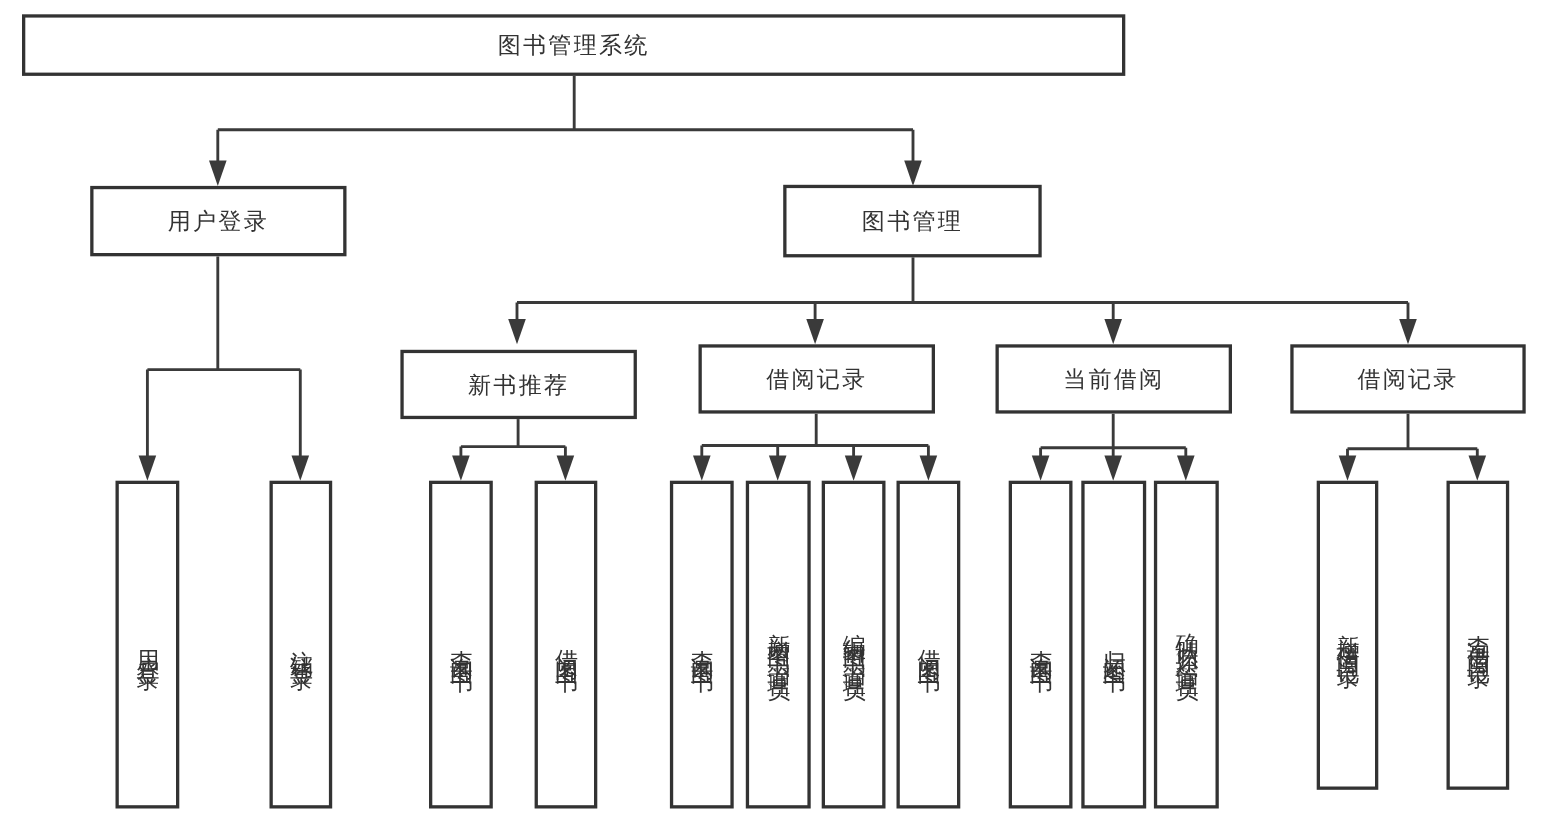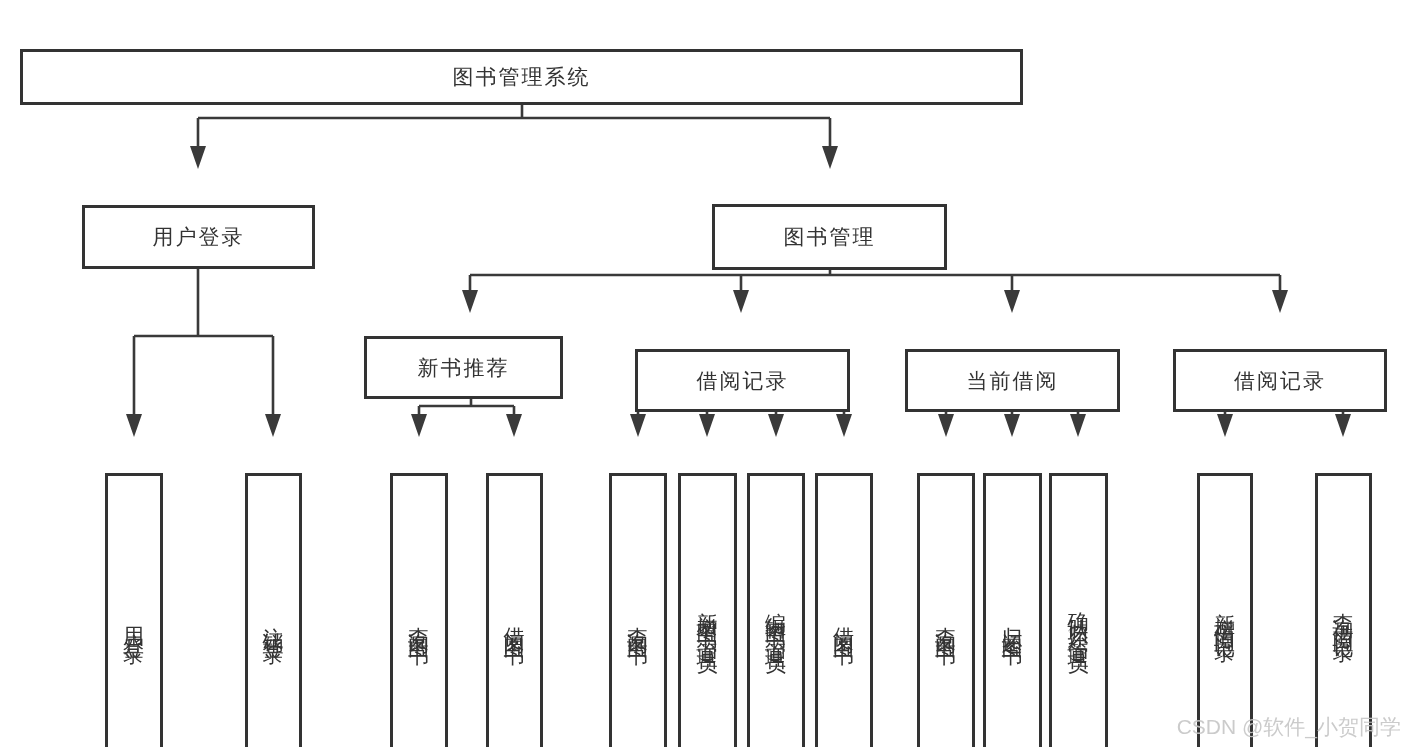--- a/index.html
+++ b/index.html
@@ -20,21 +20,20 @@
   }
   .node {
     position: absolute;
     background: #ffffff;
     border: 3px solid #333333;
     display: flex;
     align-items: center;
     justify-content: center;
     color: #333333;
     z-index: 2;
-    margin-top: 36px;
   }
   .node.h span {
     font-size: 21px;
     letter-spacing: 2px;
     white-space: nowrap;
   }
   .node.v span {
     writing-mode: vertical-rl;
     text-orientation: mixed;
     font-size: 21px;
@@ -102,21 +101,21 @@
     <span>图书管理系统</span>
   </div>
 
   <div class="node h" style="left:82px;top:169px;width:233px;height:64px">
     <span>用户登录</span>
   </div>
   <div class="node h" style="left:712px;top:168px;width:235px;height:66px">
     <span>图书管理</span>
   </div>
 
-  <div class="node h" style="left:364px;top:300px;width:199px;height:63px">
+  <div class="node h" style="left:364px;top:318px;width:215px;height:63px">
     <span>新书推荐</span>
   </div>
   <div class="node h" style="left:635px;top:313px;width:215px;height:63px">
     <span>借阅记录</span>
   </div>
   <div class="node h" style="left:905px;top:313px;width:215px;height:63px">
     <span>当前借阅</span>
   </div>
   <div class="node h" style="left:1173px;top:313px;width:214px;height:63px">
     <span>借阅记录</span>
@@ -159,15 +158,14 @@
     <span>确认归还（管理员）</span>
   </div>
 
   <div class="node v" style="left:1197px;top:437px;width:56px;height:281px">
     <span>新增借阅记录</span>
   </div>
   <div class="node v" style="left:1315px;top:437px;width:57px;height:281px">
     <span>查询借阅记录</span>
   </div>
 
-  <div class="watermark">CSDN @软件_小贺同学</div>
 
 </div>
 
 </body></html>

